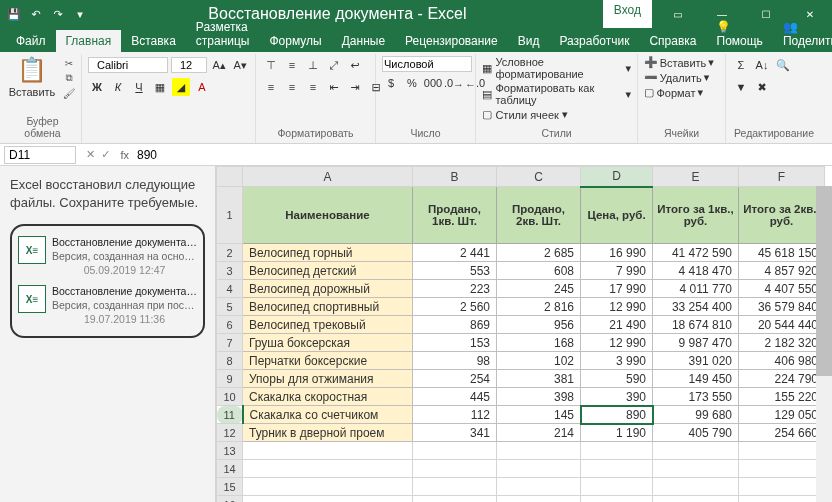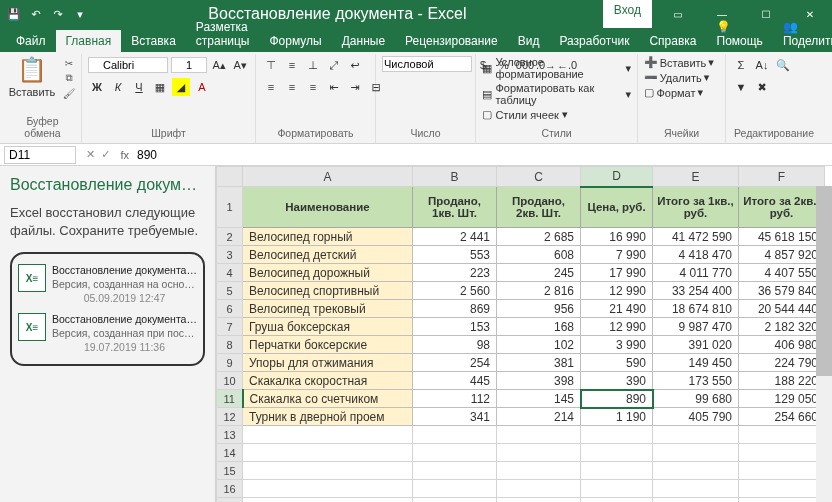--- a/index.html
+++ b/index.html
@@ -24,21 +24,21 @@
 .ribbon { height: 92px; background: #f3f3f3; border-bottom: 1px solid #d4d4d4; display: flex; padding: 2px 4px 0; }
 .rgroup { border-right: 1px solid #e0e0e0; padding: 2px 6px; display: flex; flex-direction: column; justify-content: space-between; }
 .rgroup-body { flex: 1; display: flex; align-items: flex-start; gap: 4px; }
 .rgroup-label { text-align: center; font-size: 10.5px; color: #666; padding-bottom: 2px; }
 .paste-btn { display: flex; flex-direction: column; align-items: center; width: 44px; }
 .paste-icon { font-size: 24px; }
 .paste-txt { font-size: 11px; margin-top: 2px; }
 .mini-col { display: flex; flex-direction: column; gap: 1px; margin-left: 2px; }
 .mini-btn { width: 18px; height: 14px; font-size: 10px; display: flex; align-items: center; justify-content: center; color: #555; }
 .font-row { display: flex; gap: 3px; align-items: center; margin-bottom: 2px; }
-.font-sel { border: 1px solid #ccc; background: #fff; font-size: 11px; padding: 1px 14px; }
+.font-sel { border: 1px solid #ccc; background: #fff; font-size: 11px; padding: 1px 8px; }
 .font-name { width: 80px; }
 .font-size { width: 36px; }
 .fbtn { width: 18px; height: 18px; display: flex; align-items: center; justify-content: center; font-size: 11px; border: 1px solid transparent; }
 .num-sel { width: 90px; border: 1px solid #ccc; background: #fff; font-size: 11px; padding: 1px; }
 .styles-col { display: flex; flex-direction: column; gap: 2px; font-size: 11px; }
 .styles-item { display: flex; align-items: center; gap: 3px; }
 .cells-item { display: flex; align-items: center; gap: 2px; font-size: 11px; }
 
 
 .fbar { height: 22px; display: flex; align-items: center; border-bottom: 1px solid #d4d4d4; background: #fff; }
@@ -62,23 +62,23 @@
 .rec-ver { color: #666; white-space: nowrap; overflow: hidden; text-overflow: ellipsis; }
 .rec-date { color: #888; text-align: center; }
 
 
 .grid-wrap { flex: 1; overflow: auto; position: relative; }
 table.grid { border-collapse: collapse; font-size: 12px; }
 .grid th, .grid td { border: 1px solid #d4d4d4; }
 .colhdr { background: #e6e6e6; text-align: center; font-weight: normal; height: 20px; font-size: 12px; color: #444; }
 .colhdr.sel { background: #d3e5d3; border-bottom: 2px solid #217346; }
 .rowhdr { background: #e6e6e6; text-align: center; font-weight: normal; width: 26px; height: 18px; font-size: 11px; color: #444; }
-.rowhdr.sel { background: #d3e5d3; border-right: 2px solid #217346; }
+.rowhdr.sel { background: #d3e5d3; border-right: 2px solid #217346; border-radius: 8px; }
 .corner { background: #e6e6e6; width: 26px; }
-.th-cell { background: #c5e0b3; font-weight: bold; text-align: center; padding: 8px 4px; height: 32px; vertical-align: middle; border: 1px solid #a8a8a8 !important; font-size: 11.5px; }
+.th-cell { background: #c5e0b3; font-weight: bold; text-align: center; padding: 16px 4px; height: 32px; vertical-align: middle; border: 1px solid #a8a8a8 !important; font-size: 11.5px; }
 .name-cell { background: #fff2cc; padding: 1px 6px; border: 1px solid #bfbfbf !important; }
 .data-cell { text-align: right; padding: 1px 6px; border: 1px solid #bfbfbf !important; background: #fff; }
 .blank-cell { height: 18px; background: #fff; }
 .wA { width: 170px; } .wB { width: 84px; } .wC { width: 84px; } .wD { width: 72px; } .wE { width: 86px; } .wF { width: 86px; }
 .sel-cell { outline: 2px solid #217346; outline-offset: -1px; position: relative; }
 .scrollbar-v { position: absolute; right: 0; top: 20px; bottom: 0; width: 16px; background: #f0f0f0; }
 .sb-thumb { width: 100%; background: #c0c0c0; }
 </style>
 </head>
 <body>
@@ -143,21 +143,20 @@
       </div>
       <div class="font-row">
         <span class="fbtn" style="font-weight:bold">Ж</span>
         <span class="fbtn" style="font-style:italic">К</span>
         <span class="fbtn" style="text-decoration:underline">Ч</span>
         <span class="fbtn">▦</span>
         <span class="fbtn" style="background:#ffff00">◢</span>
         <span class="fbtn" style="color:#c00000">A</span>
       </div>
     </div>
-    <div class="rgroup-label">Шрифт</div>
   </div>
 
   <div class="rgroup" style="width:120px">
     <div class="rgroup-body" style="flex-direction:column;gap:2px">
       <div class="font-row">
         <span class="fbtn">⊤</span>
         <span class="fbtn">≡</span>
         <span class="fbtn">⊥</span>
         <span class="fbtn">⤢</span>
         <span class="fbtn">↩</span>
@@ -168,21 +167,21 @@
         <span class="fbtn">≡</span>
         <span class="fbtn">⇤</span>
         <span class="fbtn">⇥</span>
         <span class="fbtn">⊟</span>
       </div>
     </div>
     <div class="rgroup-label">Форматировать</div>
   </div>
 
   <div class="rgroup" style="width:100px">
-    <div class="rgroup-body" style="flex-direction:row;gap:2px">
+    <div class="rgroup-body" style="flex-direction:column;gap:2px">
       <input class="num-sel" value="Числовой" style="">
       <div class="font-row">
         <span class="fbtn">$</span>
         <span class="fbtn">%</span>
         <span class="fbtn">000</span>
         <span class="fbtn">.0→</span>
         <span class="fbtn">←.0</span>
       </div>
     </div>
     <div class="rgroup-label">Число</div>
@@ -232,21 +231,20 @@
     <span>✕</span>
     <span>✓</span>
   </div>
   <span class="fx-label">fx</span>
   <input class="fx-input" value="890" style="">
 </div>
 
 <div class="main">
 
   <div class="recovery">
-    <div class="rec-title">Восстановление докуме…</div>
     <div class="rec-sub">Excel восстановил следующие файлы. Сохраните требуемые.</div>
     <div class="rec-list">
       <div class="rec-item">
         <div class="rec-xicon">X≡</div>
         <div class="rec-txt">
           <div class="rec-name">Восстановление документа…</div>
           <div class="rec-ver">Версия, созданная на основ…</div>
           <div class="rec-date">05.09.2019 12:47</div>
         </div>
       </div>
@@ -354,21 +352,21 @@
             <td class="data-cell">149 450</td>
             <td class="data-cell">224 790</td>
           </tr>
           <tr>
             <th class="rowhdr">10</th>
             <td class="name-cell">Скакалка скоростная</td>
             <td class="data-cell">445</td>
             <td class="data-cell">398</td>
             <td class="data-cell">390</td>
             <td class="data-cell">173 550</td>
-            <td class="data-cell">188 220</td>
+            <td class="data-cell">155 220</td>
           </tr>
           <tr>
             <th class="rowhdr sel">11</th>
             <td class="name-cell">Скакалка со счетчиком</td>
             <td class="data-cell">112</td>
             <td class="data-cell">145</td>
             <td class="data-cell sel-cell">890</td>
             <td class="data-cell">99 680</td>
             <td class="data-cell">129 050</td>
           </tr>

